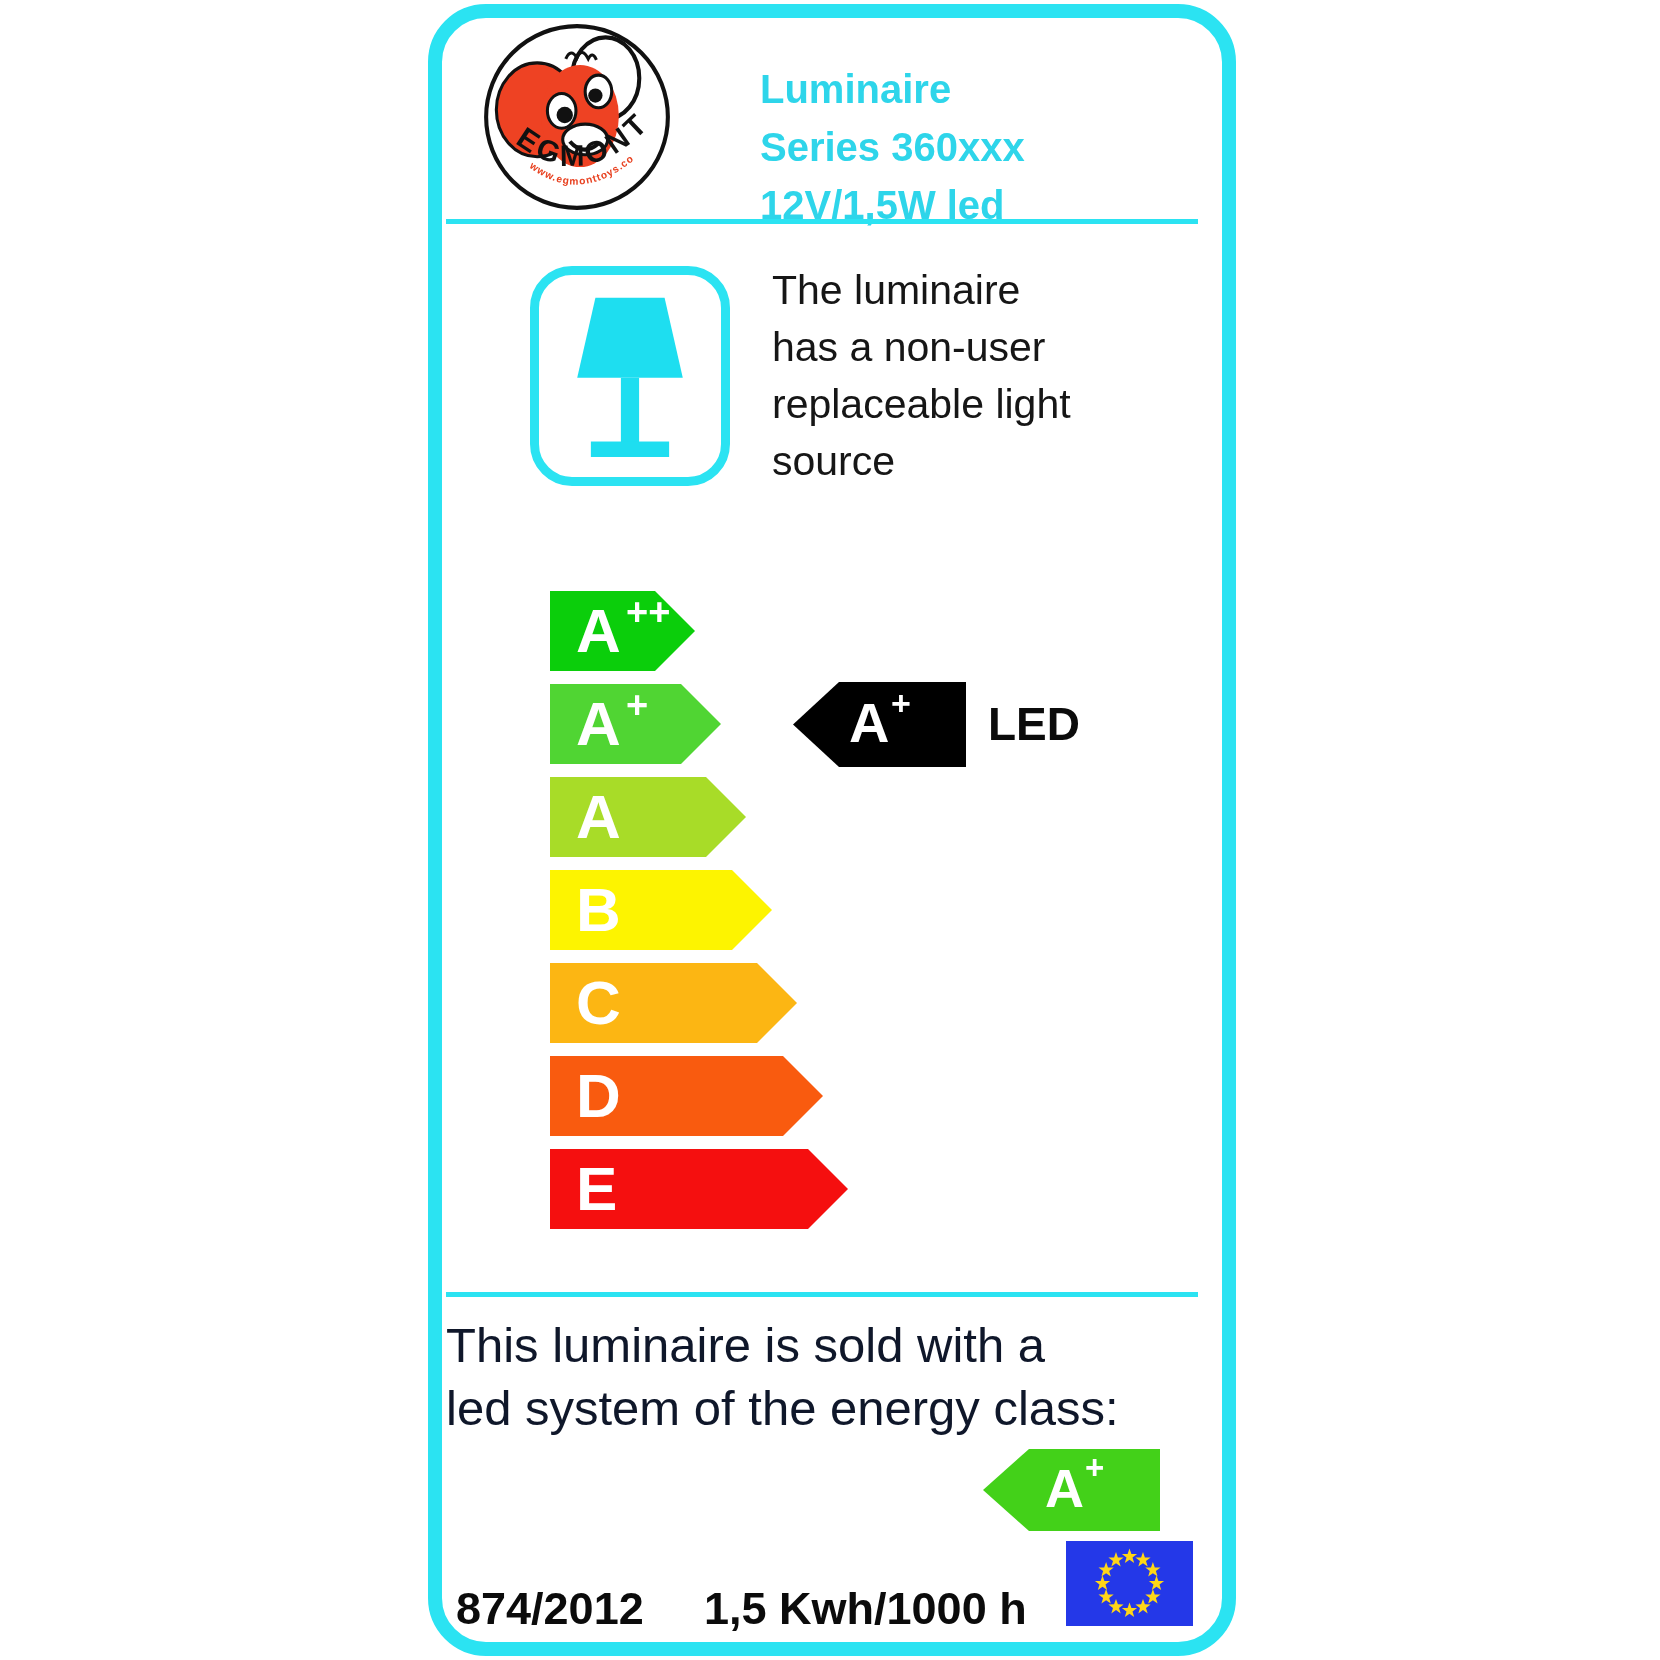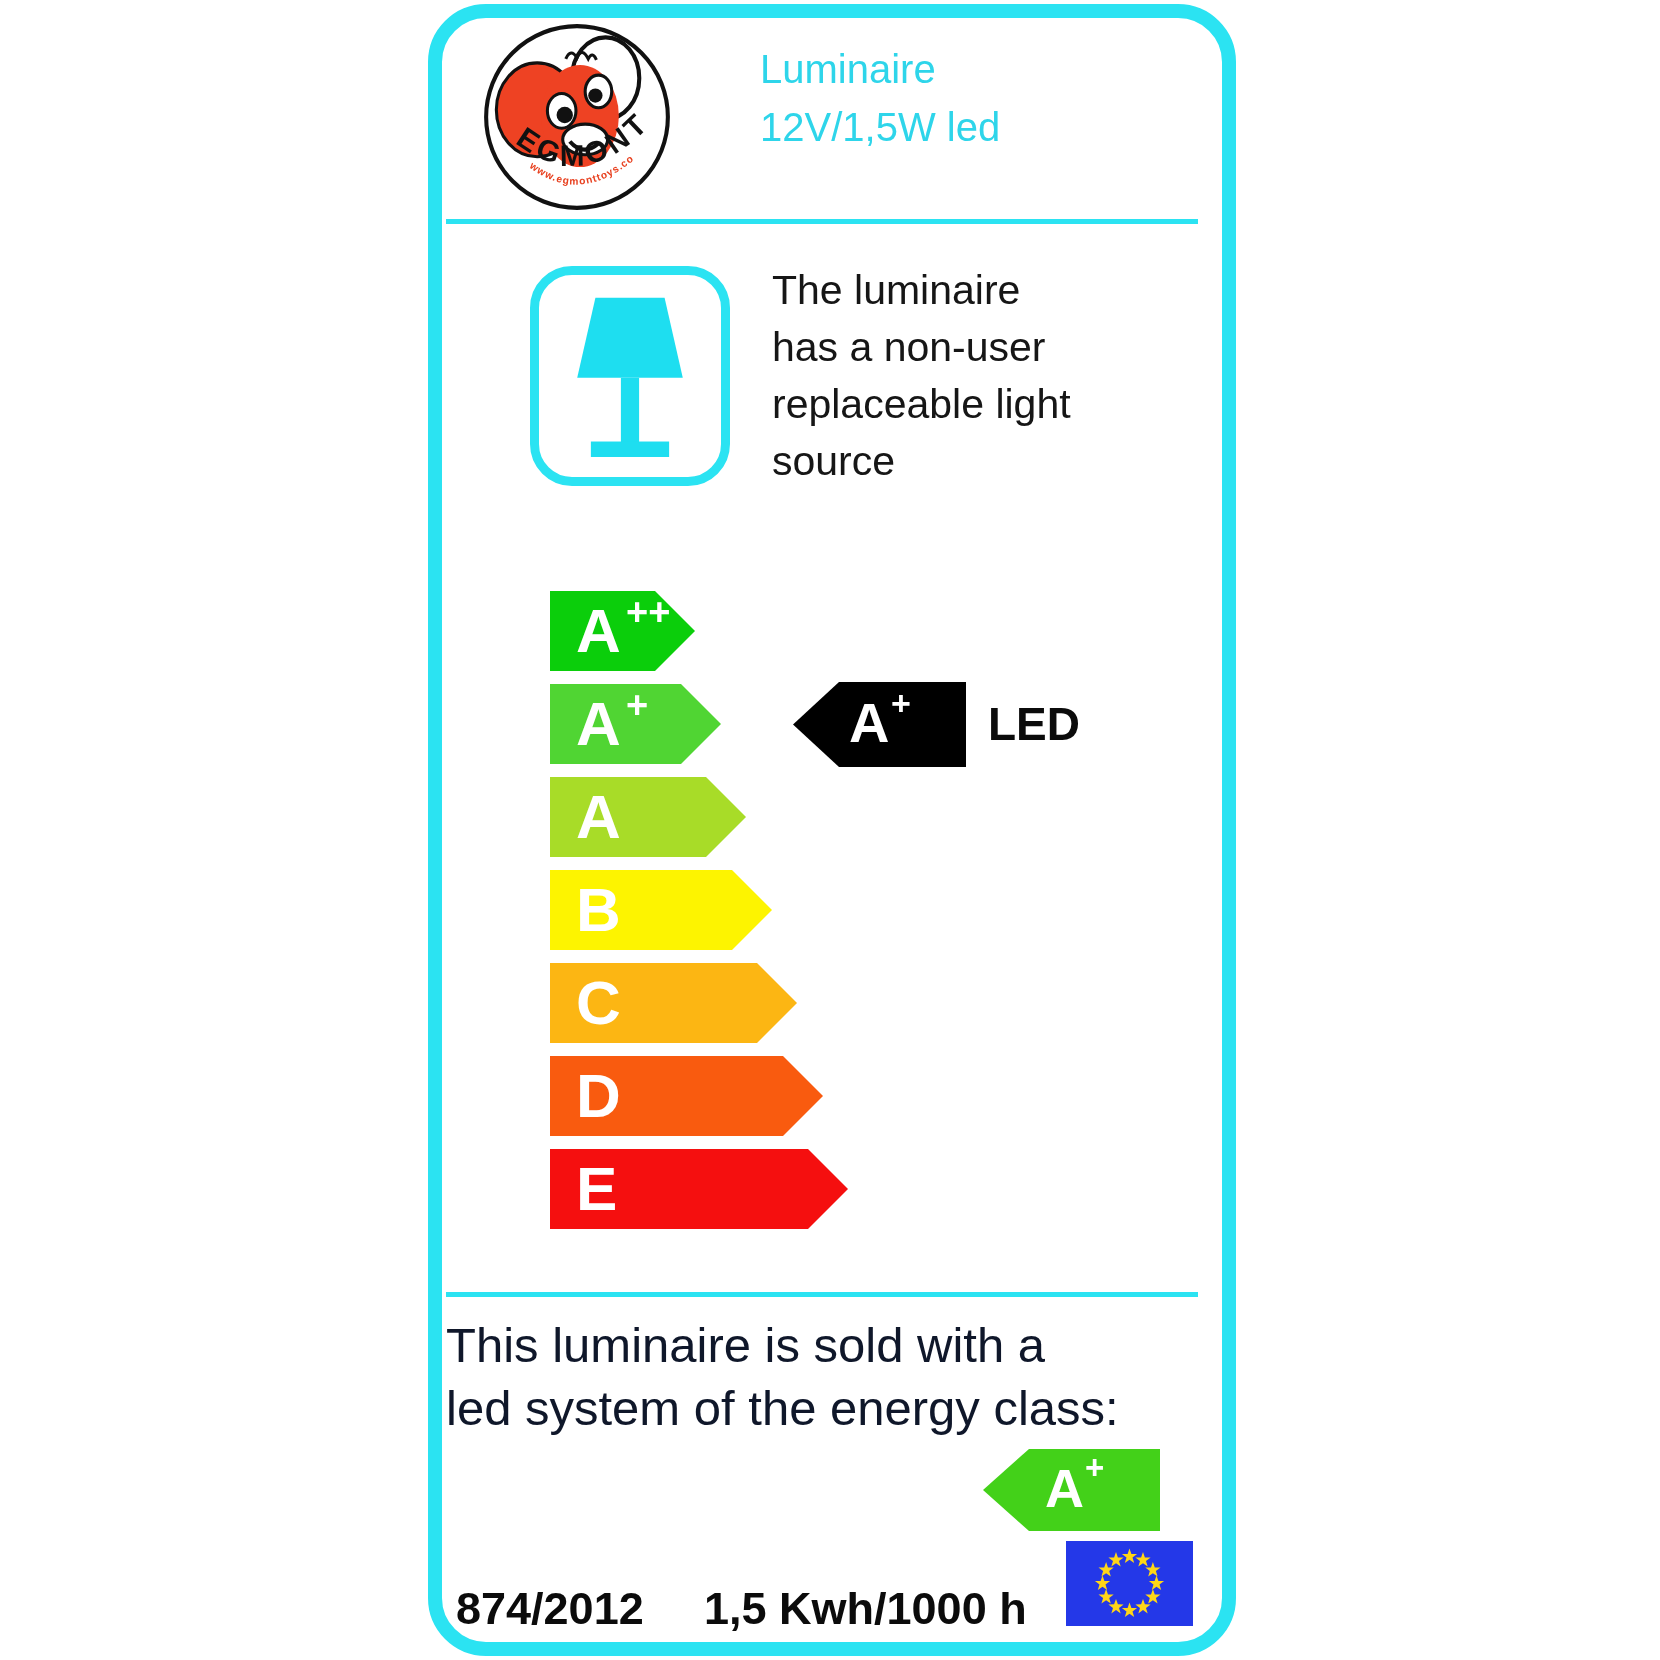--- a/index.html
+++ b/index.html
@@ -4,21 +4,21 @@
 <style>
   html,body{margin:0;padding:0;background:#ffffff;}
   .canvas{position:relative;width:1660px;height:1660px;background:#ffffff;overflow:hidden;
           font-family:"Liberation Sans", sans-serif;}
   .label{position:absolute;left:428px;top:4px;width:808px;height:1652px;
          border:14px solid var(--cyan,#2BE3F2);border-radius:58px;background:#fff;box-sizing:border-box;}
   .label > *{position:absolute;}
 
   
   .logo{left:38px;top:2px;width:194px;height:194px;}
-  .title{left:318px;top:22px;color:var(--title-cyan,#2ED5EA);font-weight:normal;
+  .title{left:318px;top:42px;color:var(--title-cyan,#2ED5EA);font-weight:bold;
          font-size:40px;line-height:58px;white-space:nowrap;}
   .divider{left:4px;width:752px;height:5px;background:var(--cyan,#2BE3F2);}
   .d1{top:201px;}
   .d2{top:1274px;}
 
   
   .lampbox{left:88px;top:248px;width:200px;height:220px;border:9px solid var(--cyan,#2BE3F2);
            border-radius:42px;box-sizing:border-box;}
   .lampbox svg{position:absolute;left:0;top:0;}
   .note{left:330px;top:244px;color:#161616;font-size:41px;line-height:57px;white-space:nowrap;}
@@ -71,20 +71,21 @@
           <textPath href="#brandArc">EGMONT</textPath>
         </text>
         <text font-family="Liberation Sans, sans-serif" font-size="10" font-weight="bold" fill="#E8401F" letter-spacing="1">
           <textPath href="#tagArc">www.egmonttoys.com</textPath>
         </text>
       </svg>
     </div>
 
     <div class="title">
       <div>Luminaire</div>
+      <div>Series 360xxx</div>
       <div>12V/1,5W led</div>
     </div>
 
     <div class="divider d1"></div>
 
     <div class="lampbox">
       <svg width="182" height="202" viewBox="0 0 200 220">
         <g fill="#1EDEF0">
           <polygon points="62,24 138,24 158,112 42,112"></polygon>
           <rect x="90" y="112" width="20" height="74"></rect>

